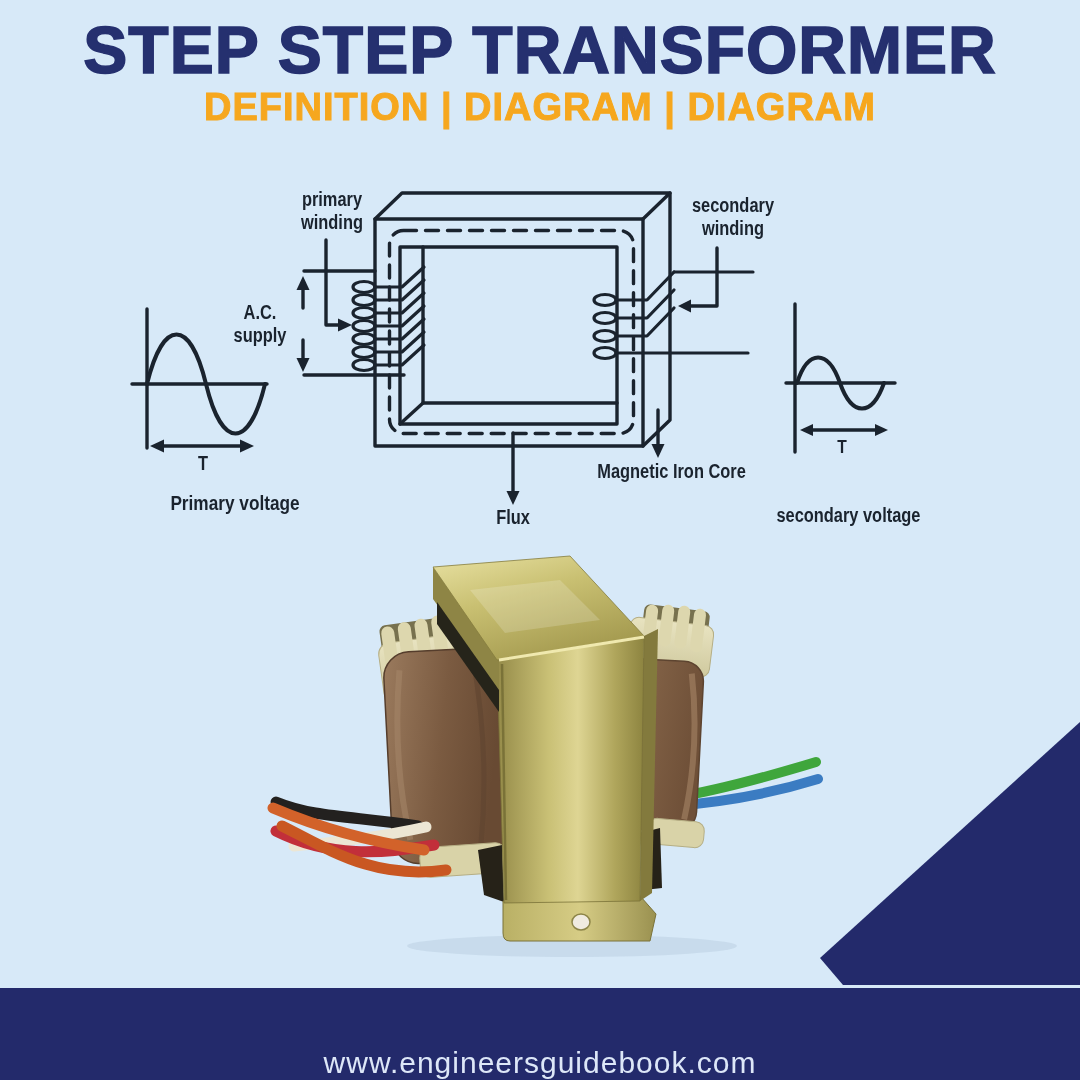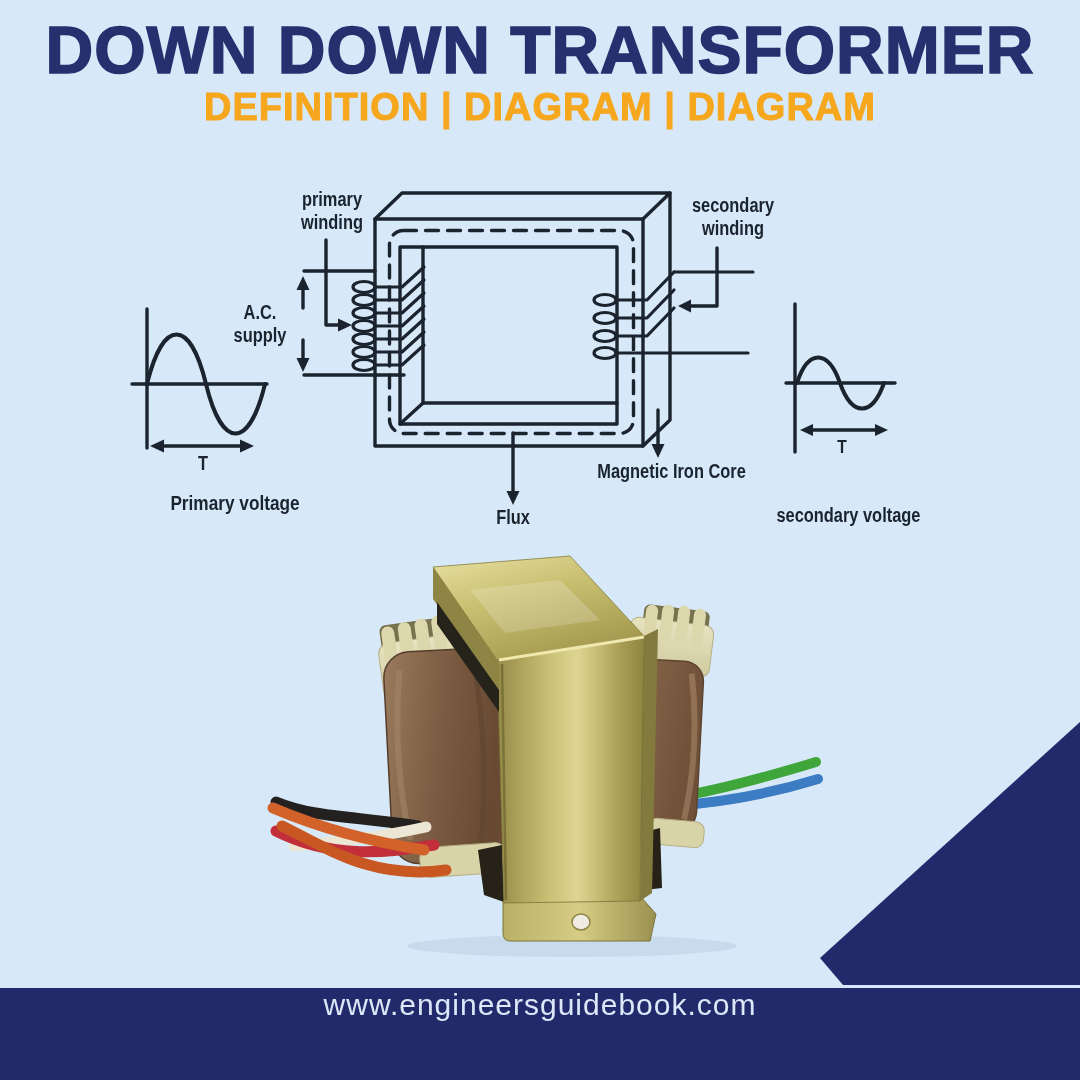--- a/index.html
+++ b/index.html
@@ -30,32 +30,32 @@
   .dlabel{
     position:absolute;
     font-weight:bold;color:#1a232e;
     text-align:center;line-height:1.13;
     transform:scaleX(.82);transform-origin:center top;
   }
   .nowrap{white-space:nowrap;}
   .footer-bar{
     position:absolute;left:0;top:988px;width:1080px;height:92px;
     background:#232a6b;
-    display:flex;align-items:flex-start;justify-content:center;
+    display:flex;align-items:flex-end;justify-content:center;
   }
   .footer-url{
     color:#dde7f8;font-size:30px;letter-spacing:1px;font-weight:normal;
   }
 </style>
 </head>
 <body>
 
 <div id="poster">
 
-  <div class="title">DOWN DOWN TRANSFORMER</div>
+  <div class="title">STEP STEP TRANSFORMER</div>
   <div class="subtitle">DEFINITION | DIAGRAM  | DIAGRAM</div>
 
   <svg class="art" viewBox="0 0 1080 1080">
 
     <g fill="none" stroke="#1a232e" stroke-width="3.4" stroke-linecap="round" stroke-linejoin="round">
 
       <g>
         <rect x="375" y="219" width="268" height="227"></rect>
         <path d="M375,219 L402,193 L670,193 L643,219"></path>
         <path d="M670,193 L670,420 L643,446"></path>

